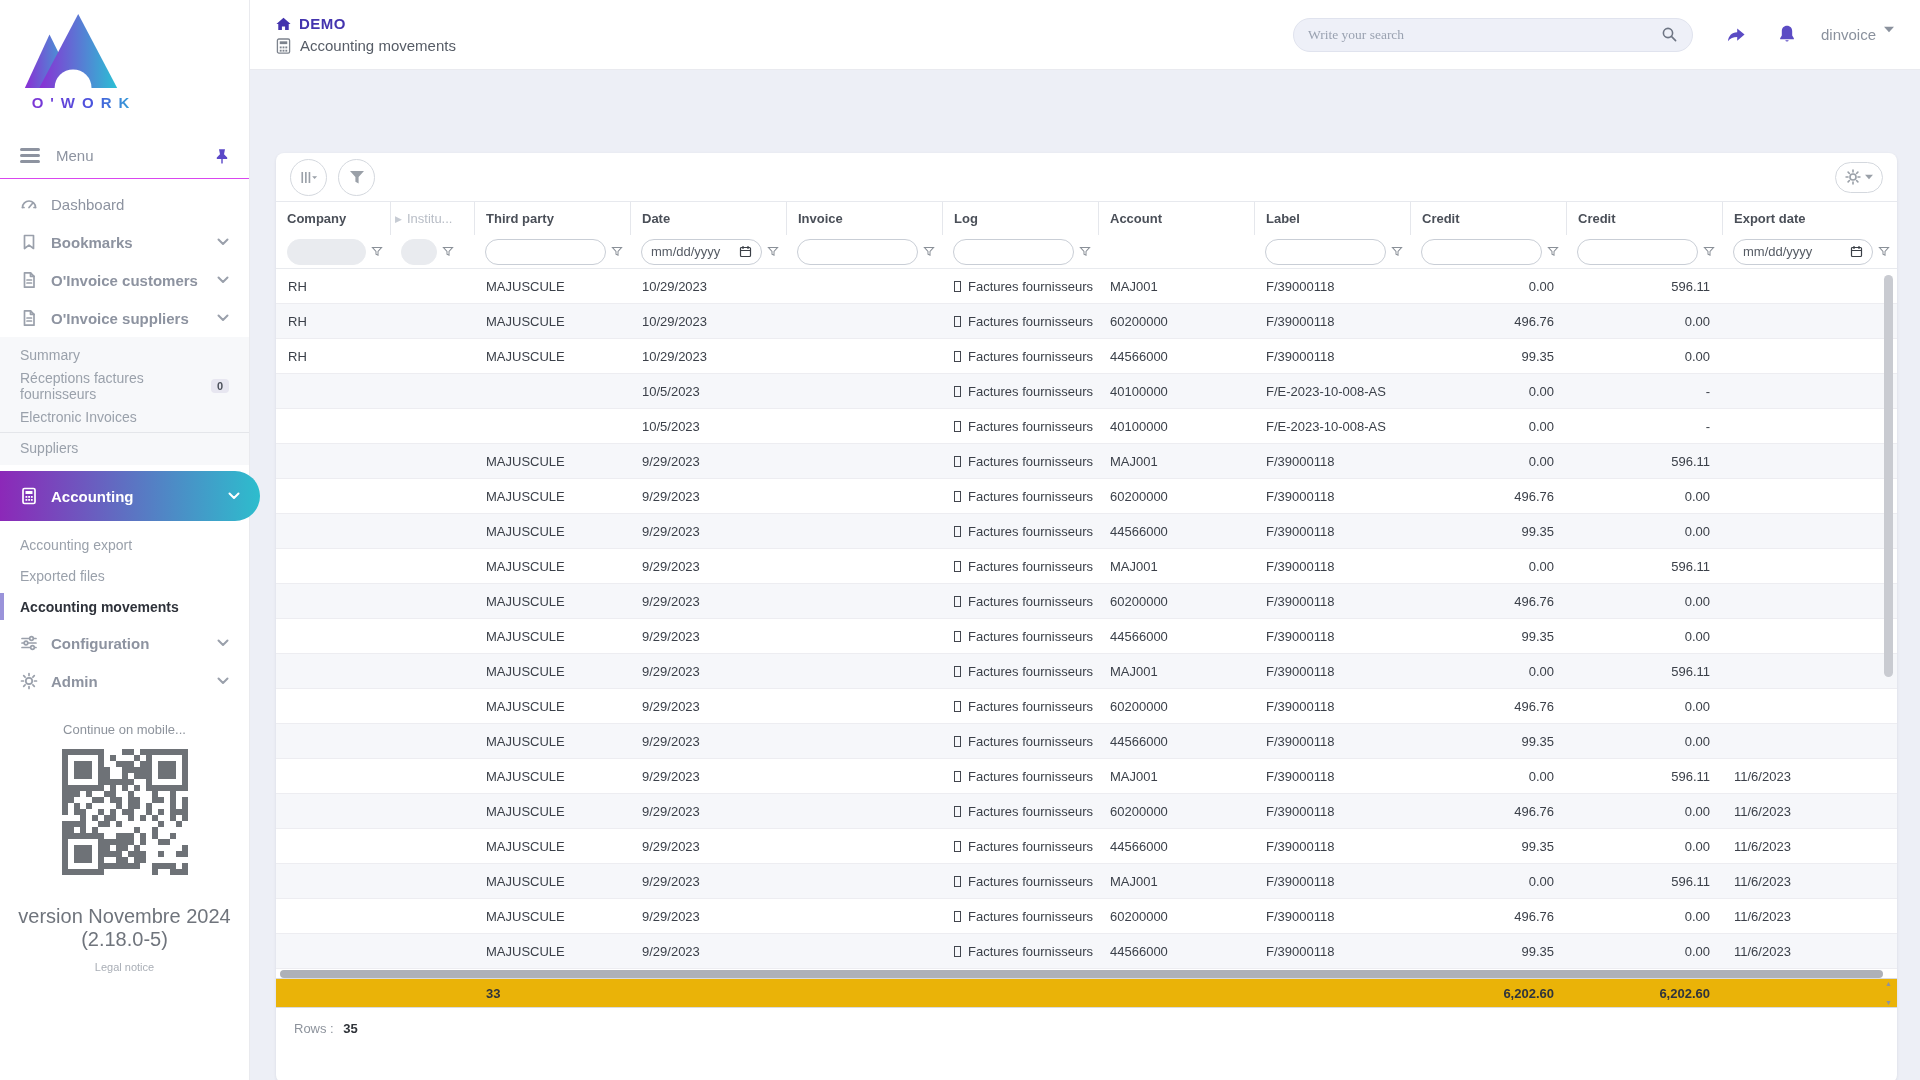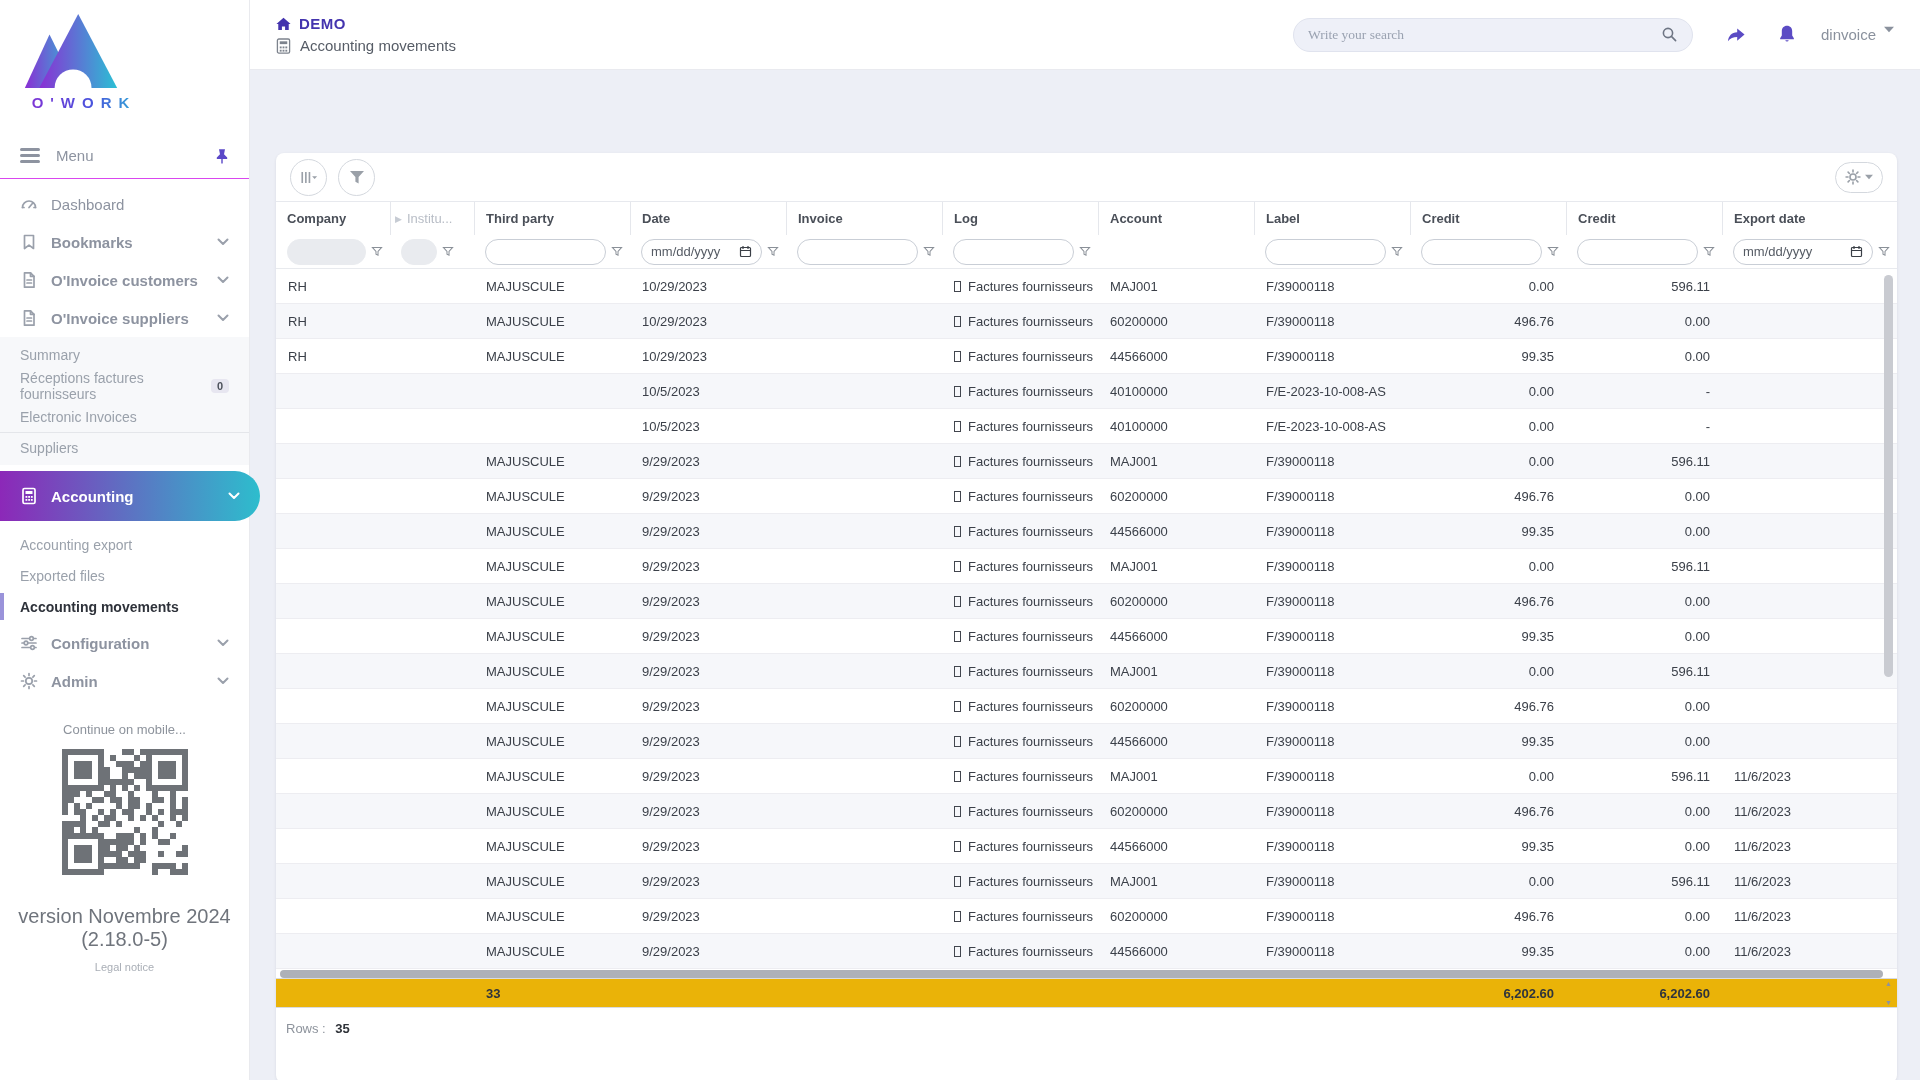--- a/index.html
+++ b/index.html
@@ -91,21 +91,21 @@
   .tbody .trow { height:35px; border-bottom:1px solid #ededf1; font-size:13px; color:#3b4049; }
   .tbody .trow:nth-child(even) { background:#f6f7fa; }
   .cell { padding:0 12px; overflow:hidden; white-space:nowrap; }
   .cell.num { text-align:right; }
   .tofu { display:inline-block; width:7px; height:11px; border:1.3px solid #42464e; margin-right:7px; vertical-align:-1px; }
 
   .hscroll { height:9px; display:flex; align-items:center; padding:0 4px; }
   .hthumb { height:8px; width:calc(100% - 10px); background:#aeb1b8; border-radius:4px; }
   .totals { height:30px; background:#eab308; border-top:1px solid #d8dbe0; border-bottom:1px solid #d8dbe0;
             font-weight:bold; color:#2f343c; font-size:13px; }
-  .cfooter { padding:13px 0 0 10px; font-size:13px; }
+  .cfooter { padding:13px 0 0 18px; font-size:13px; }
   .cfooter .lbl { color:#8d939c; }
   .cfooter .val { color:#2f3339; font-weight:bold; margin-left:6px; }
 
   .vscroll { position:absolute; top:116px; right:3px; width:11px; height:700px; }
   .vthumb { position:absolute; top:6px; left:1px; width:9px; height:402px; background:#c9cbd1; border-radius:5px; }
   .scroll-btns { position:absolute; right:2px; top:827px; width:13px; height:26px; display:flex; flex-direction:column;
                  justify-content:space-between; align-items:center; font-size:7px; color:#8d93a0; }
   svg { display:block; }
 </style>
 </head>

